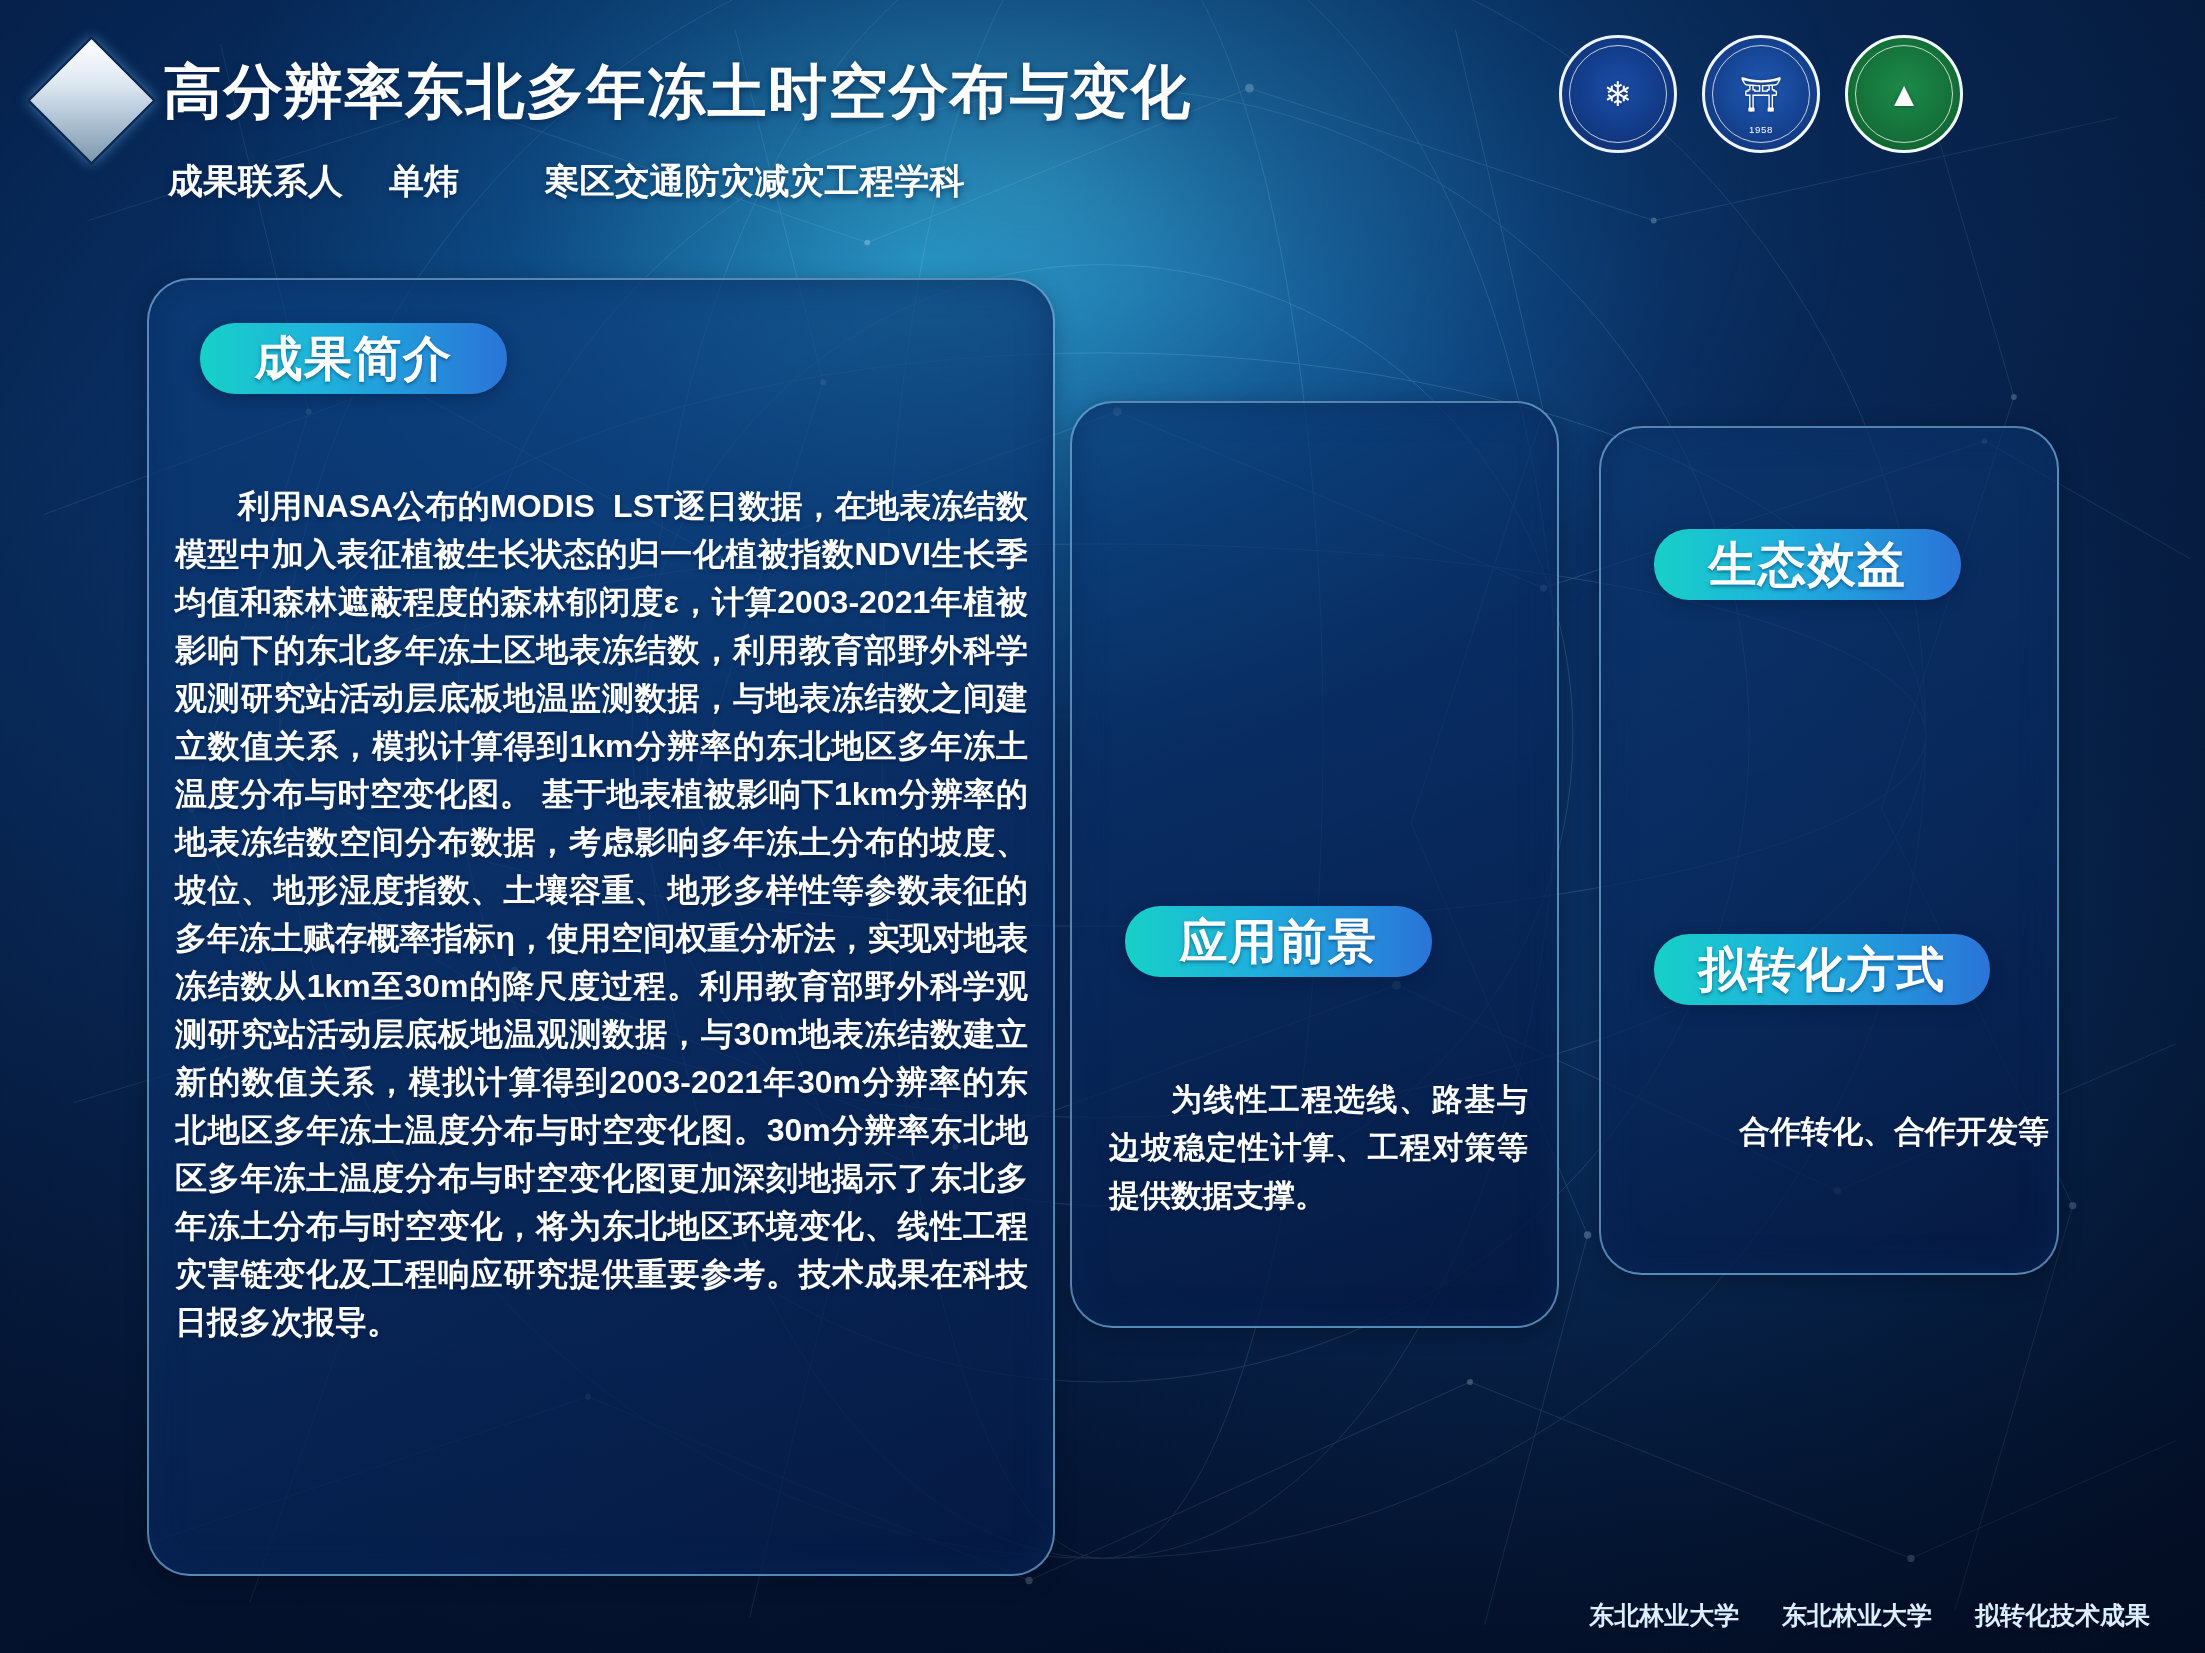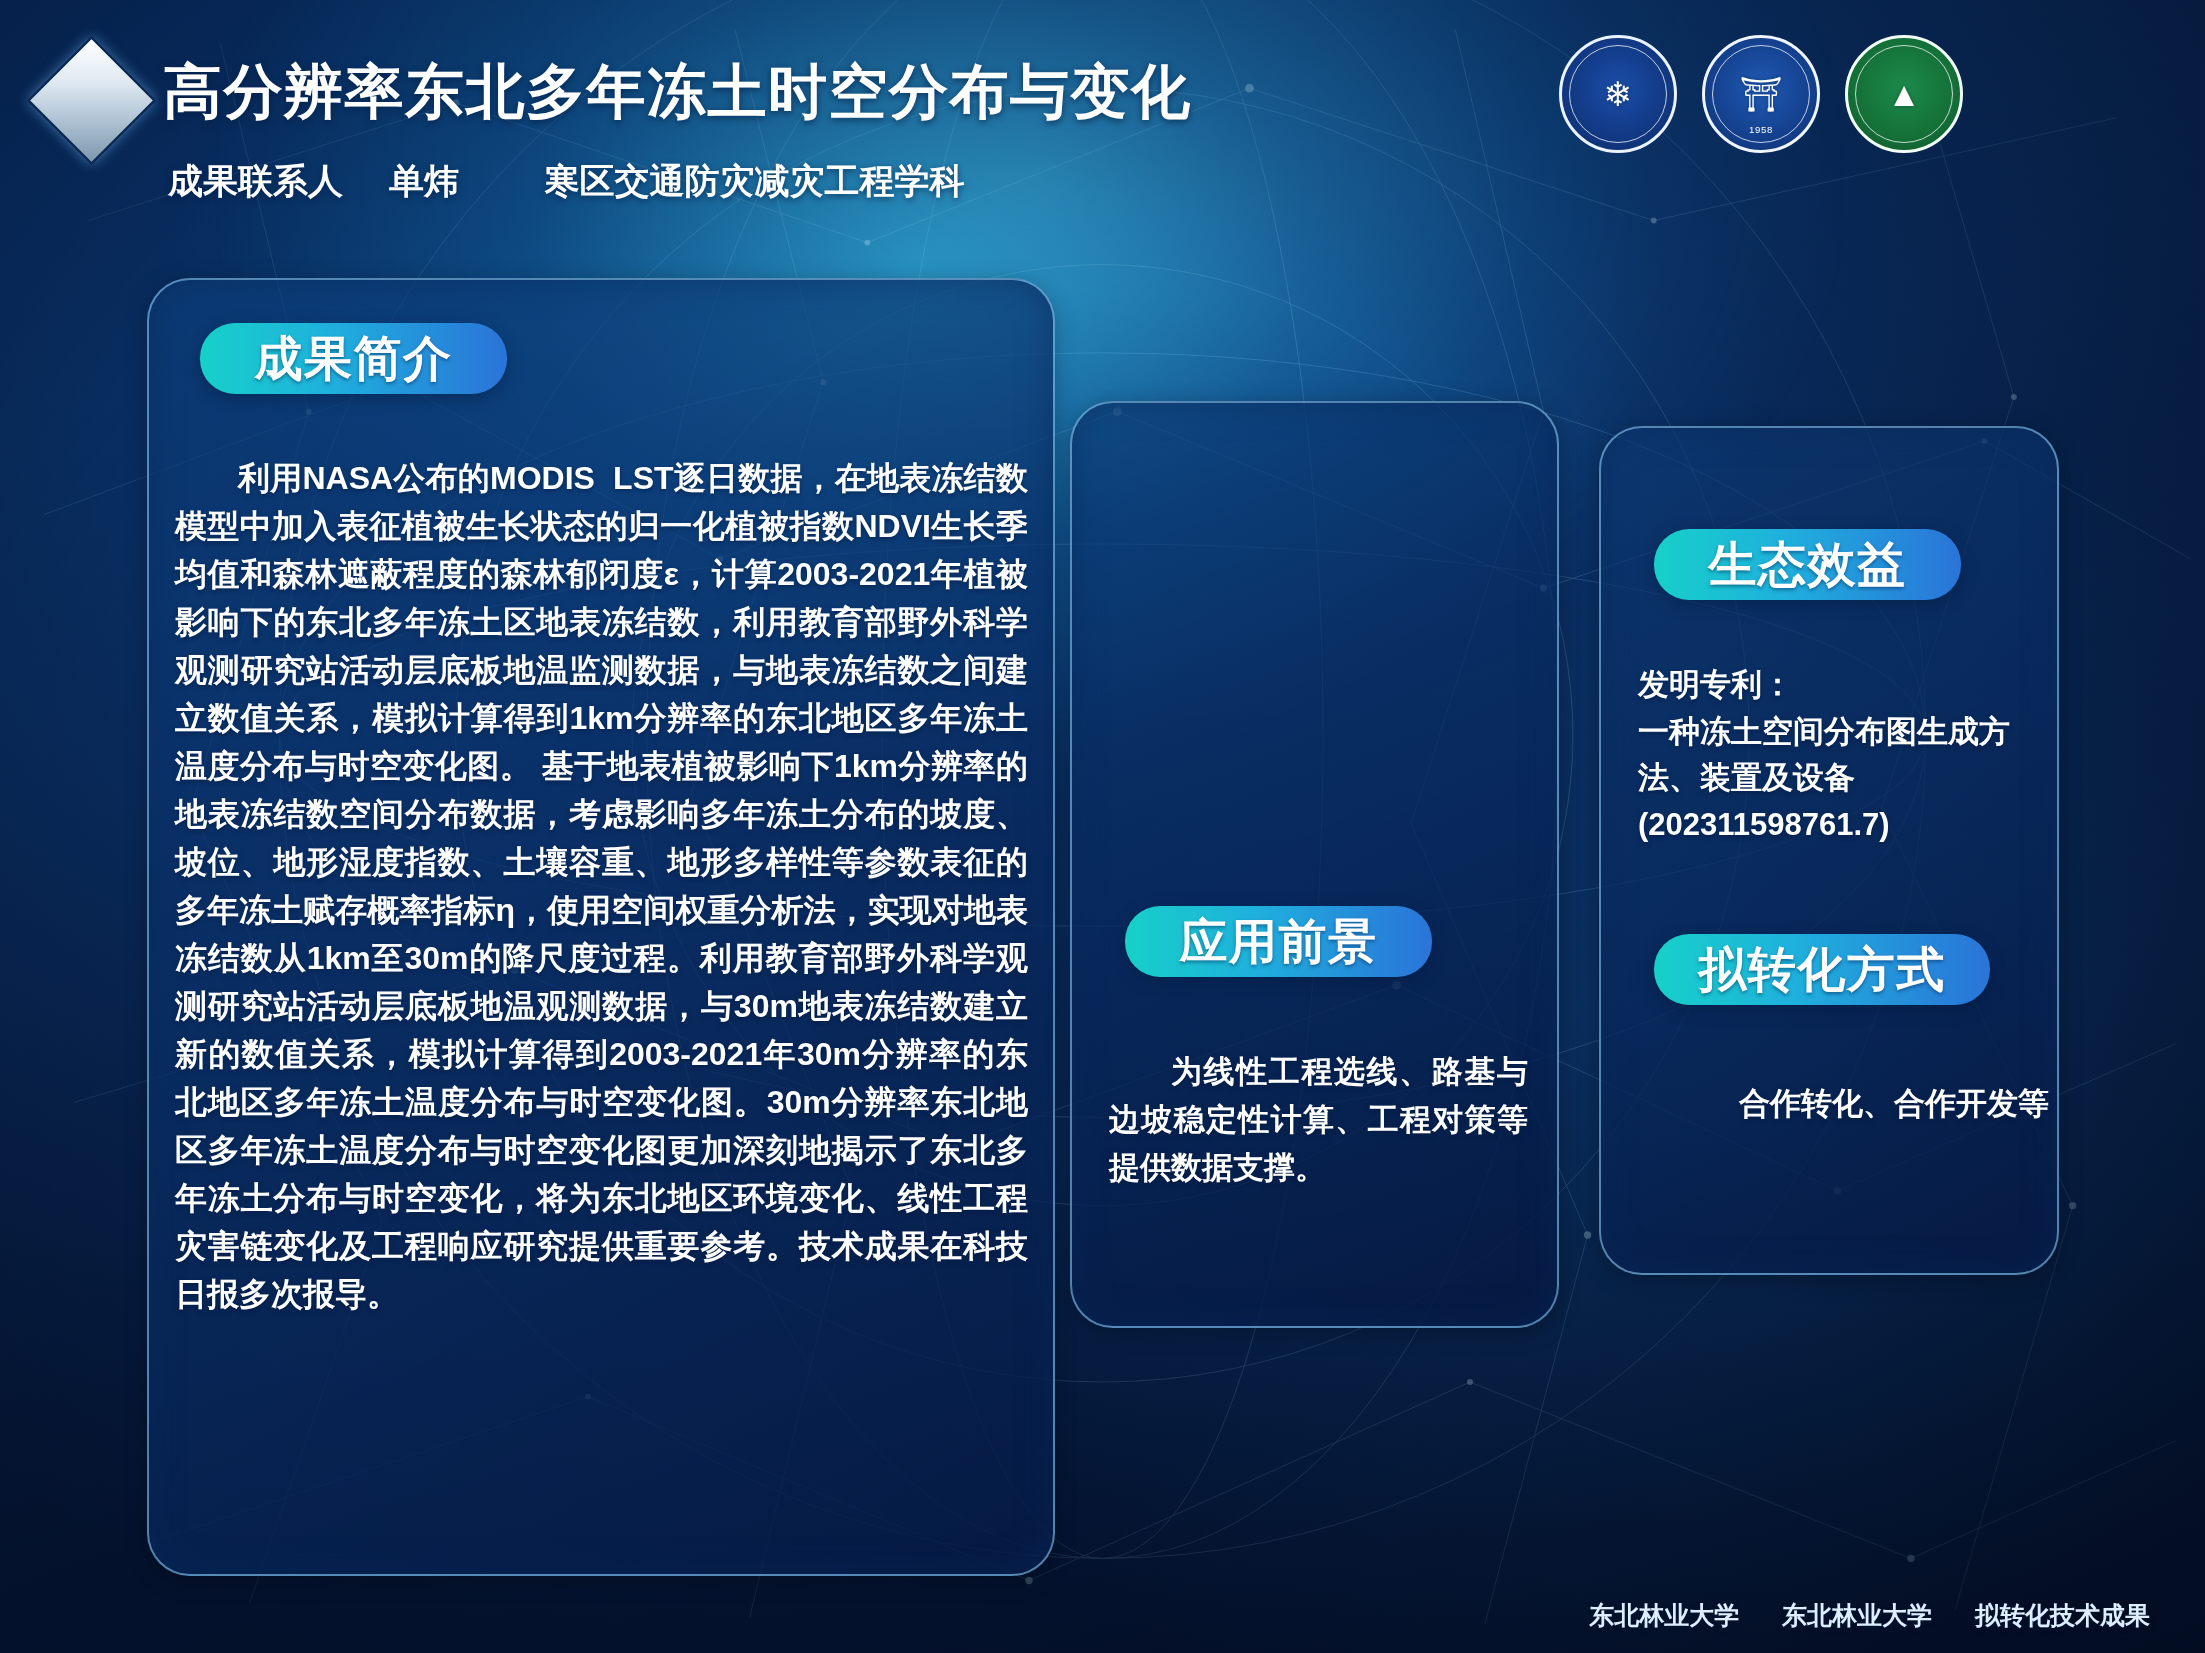--- a/index.html
+++ b/index.html
@@ -163,20 +163,21 @@
   #chip-app   { left: 1125px; top: 906px; width: 243px; }
   #chip-type  { left: 1654px; top: 529px; width: 243px; }
   #chip-trans { left: 1654px; top: 934px; width: 272px; }
 
   .body-text {
     position: absolute;
     color: #ffffff;
     font-weight: 700;
     text-shadow: 0 1.5px 4.4px rgba(0,25,60,0.6);
     white-space: pre-wrap;
+    margin-top: 28px;
   }
   #text-intro {
     left: 175px; top: 454px;
     width: 853px;
     font-size: 32px;
     line-height: 1.50;
     text-indent: 63px;
     text-align: justify;
   }
   #text-eco {
@@ -310,23 +311,20 @@
   <div class="panel" id="panel-right"></div>
 
   <div class="chip" id="chip-intro">成果简介</div>
   <div class="body-text" id="text-intro">利用NASA公布的MODIS  LST逐日数据，在地表冻结数模型中加入表征植被生长状态的归一化植被指数NDVI生长季均值和森林遮蔽程度的森林郁闭度ε，计算2003-2021年植被影响下的东北多年冻土区地表冻结数，利用教育部野外科学观测研究站活动层底板地温监测数据，与地表冻结数之间建立数值关系，模拟计算得到1km分辨率的东北地区多年冻土温度分布与时空变化图。 基于地表植被影响下1km分辨率的地表冻结数空间分布数据，考虑影响多年冻土分布的坡度、坡位、地形湿度指数、土壤容重、地形多样性等参数表征的多年冻土赋存概率指标η，使用空间权重分析法，实现对地表冻结数从1km至30m的降尺度过程。利用教育部野外科学观测研究站活动层底板地温观测数据，与30m地表冻结数建立新的数值关系，模拟计算得到2003-2021年30m分辨率的东北地区多年冻土温度分布与时空变化图。30m分辨率东北地区多年冻土温度分布与时空变化图更加深刻地揭示了东北多年冻土分布与时空变化，将为东北地区环境变化、线性工程灾害链变化及工程响应研究提供重要参考。技术成果在科技日报多次报导。</div>
 
 
   <div class="chip" id="chip-app">应用前景</div>
   <div class="body-text" id="text-app">为线性工程选线、路基与边坡稳定性计算、工程对策等提供数据支撑。</div>
 
   <div class="chip" id="chip-type">生态效益</div>
-  <div class="body-text" id="text-type">发明专利：
-一种冻土空间分布图生成方法、装置及设备
-(202311598761.7)</div>
 
   <div class="chip" id="chip-trans">拟转化方式</div>
   <div class="body-text" id="text-trans">合作转化、合作开发等</div>
 
   <div class="footer">
     <span>东北林业大学</span>
     <span class="sep"></span>
     <span>东北林业大学</span>
     <span class="sep"></span>
     <span>拟转化技术成果</span>

